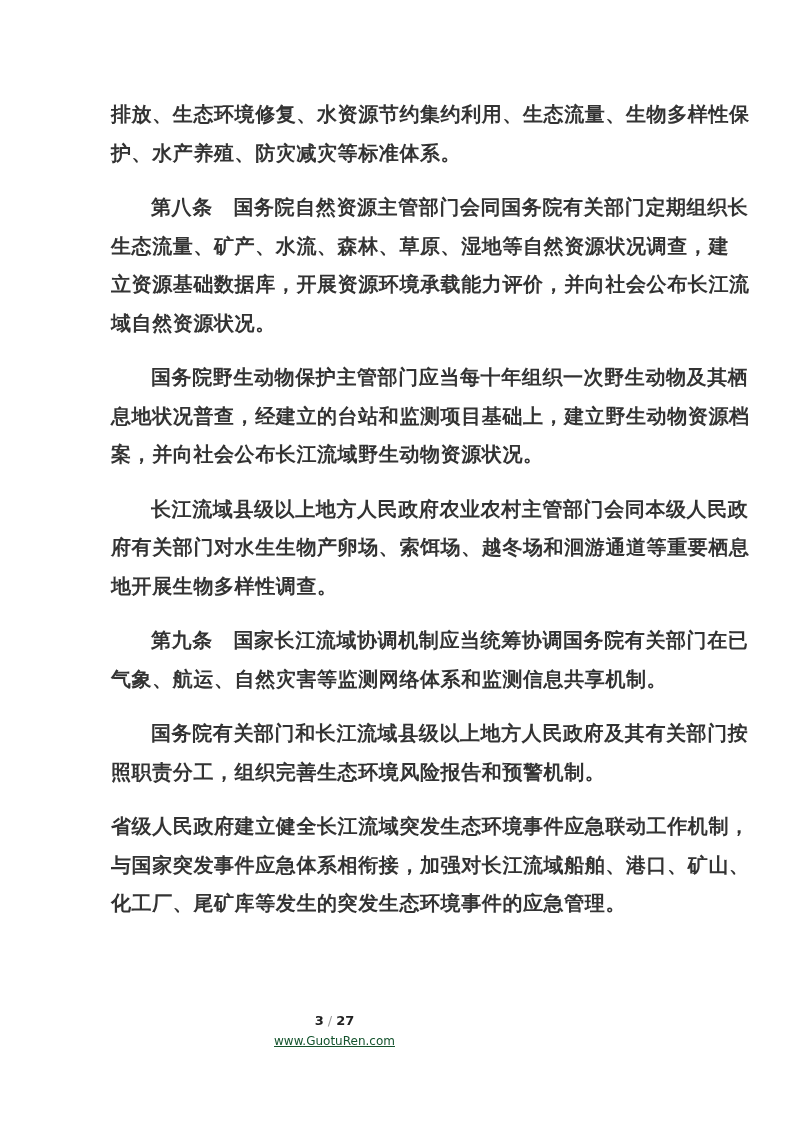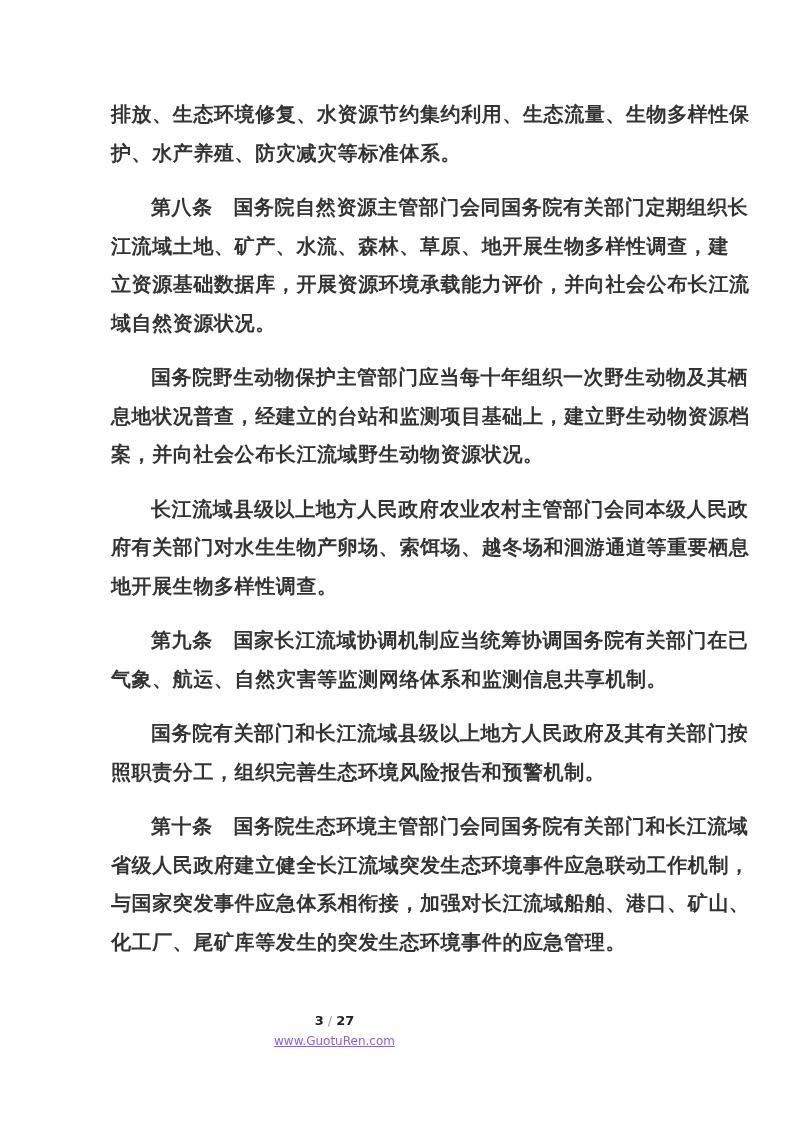--- a/index.html
+++ b/index.html
@@ -50,37 +50,37 @@
       line-height: 18px;
     }
     .page-num .sep {
       font-weight: normal;
       color: #999999;
       margin: 0 4px;
     }
     .site-link {
       display: inline-block;
       font-size: 12px;
-      color: #8b5cf6;
+      color: #14532d;
       text-decoration: underline;
       line-height: 18px;
       margin-top: 2px;
     }
   </style>
 </head>
 <body>
 
 <div class="page-content">
   <p class="para">
     <span class="line">排放、生态环境修复、水资源节约集约利用、生态流量、生物多样性保</span>
     <span class="line">护、水产养殖、防灾减灾等标准体系。</span>
   </p>
   <p class="para">
     <span class="line" style="padding-left:40px">第八条　国务院自然资源主管部门会同国务院有关部门定期组织长</span>
-    <span class="line">江流域土地、矿产、水流、森林、草原、地开展生物多样性调查，建</span>
+    <span class="line">生态流量、矿产、水流、森林、草原、湿地等自然资源状况调查，建</span>
     <span class="line">立资源基础数据库，开展资源环境承载能力评价，并向社会公布长江流</span>
     <span class="line">域自然资源状况。</span>
   </p>
   <p class="para">
     <span class="line" style="padding-left:40px">国务院野生动物保护主管部门应当每十年组织一次野生动物及其栖</span>
     <span class="line">息地状况普查，经建立的台站和监测项目基础上，建立野生动物资源档</span>
     <span class="line">案，并向社会公布长江流域野生动物资源状况。</span>
   </p>
   <p class="para">
     <span class="line" style="padding-left:40px">长江流域县级以上地方人民政府农业农村主管部门会同本级人民政</span>
@@ -89,21 +89,20 @@
   </p>
   <p class="para">
     <span class="line" style="padding-left:40px">第九条　国家长江流域协调机制应当统筹协调国务院有关部门在已</span>
     <span class="line">气象、航运、自然灾害等监测网络体系和监测信息共享机制。</span>
   </p>
   <p class="para">
     <span class="line" style="padding-left:40px">国务院有关部门和长江流域县级以上地方人民政府及其有关部门按</span>
     <span class="line">照职责分工，组织完善生态环境风险报告和预警机制。</span>
   </p>
   <p class="para">
-    <span class="line" style="padding-left:40px">第十条　国务院生态环境主管部门会同国务院有关部门和长江流域</span>
     <span class="line">省级人民政府建立健全长江流域突发生态环境事件应急联动工作机制，</span>
     <span class="line">与国家突发事件应急体系相衔接，加强对长江流域船舶、港口、矿山、</span>
     <span class="line">化工厂、尾矿库等发生的突发生态环境事件的应急管理。</span>
   </p>
 </div>
 
 <div class="footer">
   <div class="page-num">
     <span>3</span><span class="sep">/</span><span>27</span>
   </div>

